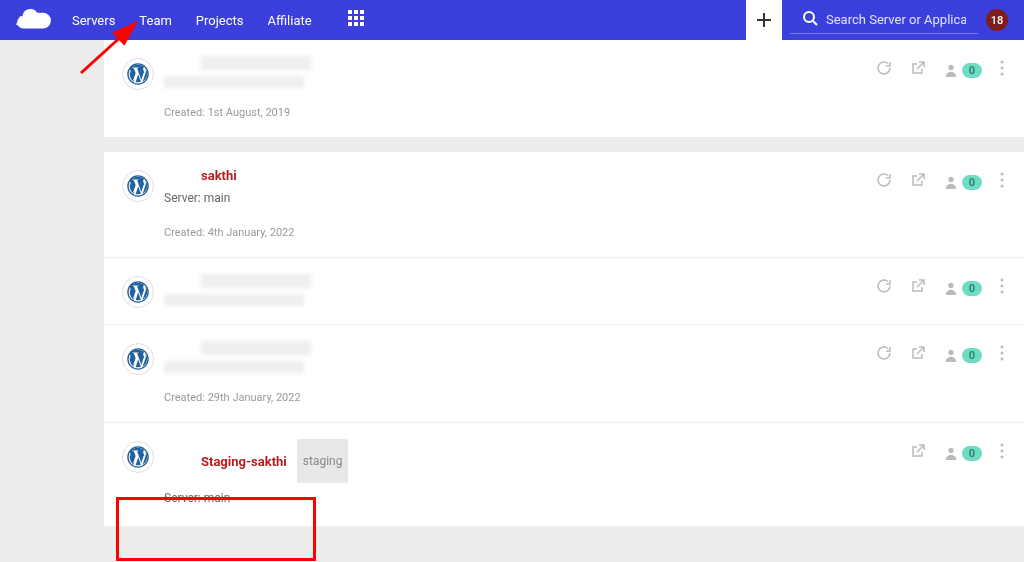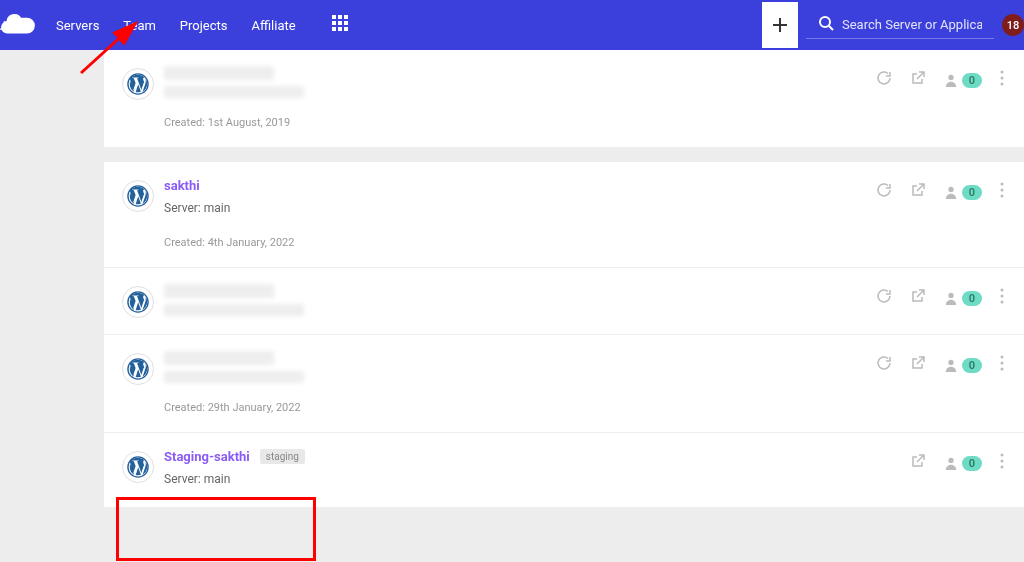--- a/index.html
+++ b/index.html
@@ -1,40 +1,40 @@
 <!DOCTYPE html>
 <html><head>
   <meta charset="utf-8">
   <style>
     * { margin: 0; padding: 0; box-sizing: border-box; font-family: -apple-system, BlinkMacSystemFont, 'Segoe UI', Roboto, sans-serif; }
     body { background: #ededed; width: 1024px; height: 562px; overflow: hidden; position: relative; }
     
-    .header { background: #3b3fdb; height: 50px; display: flex; align-items: center; padding: 0 0; position: relative; }
+    .header { background: #3b3fdb; height: 40px; display: flex; align-items: center; padding: 0 16px; position: relative; }
     .logo { width: 36px; height: 24px; margin-right: 20px; }
     .nav { display: flex; gap: 24px; align-items: center; }
     .nav-item { color: #fff; font-size: 13px; text-decoration: none; cursor: pointer; padding: 14px 0; }
     .nav-item.active { border-bottom: 3px solid #fff; padding-bottom: 11px; }
     .grid-icon { margin-left: 12px; color: #fff; cursor: pointer; }
     .header-right { margin-left: auto; display: flex; align-items: center; gap: 0; }
     .add-btn { background: #fff; width: 36px; height: 46px; display: flex; align-items: center; justify-content: center; cursor: pointer; }
     .search-wrap { display: flex; align-items: center; padding: 0 12px; gap: 8px; border-bottom: 1px solid rgba(255,255,255,0.3); margin: 0 8px; }
     .search-icon { color: #fff; }
     .search-input { background: transparent; border: none; color: #fff; font-size: 13px; width: 140px; outline: none; padding: 6px 0; }
     .search-input::placeholder { color: rgba(255,255,255,0.85); }
     .badge-count { background: #7f1d1d; color: #fff; border-radius: 50%; width: 22px; height: 22px; display: flex; align-items: center; justify-content: center; font-size: 11px; font-weight: 500; }
     
     .content { padding: 0; margin-top: 0; }
     .app-card { background: #fff; border-top: 1px solid #eee; padding: 16px 20px 18px 120px; position: relative; margin-left: 104px; margin-right: 0; }
     .app-card.first { border-top: none; margin-top: 0; }
     .wp-icon { position: absolute; left: 18px; top: 18px; width: 32px; height: 32px; border: 1px solid #e0e0e0; border-radius: 50%; display: flex; align-items: center; justify-content: center; background: #fff; }
     .wp-icon svg { width: 22px; height: 22px; }
     .app-title-row { display: flex; align-items: center; gap: 10px; margin-bottom: 6px; }
-    .app-title { font-size: 13px; font-weight: 700; color: #8b5cf6; }
+    .app-title { font-size: 13px; font-weight: 700; color: #b91c1c; margin-left: 37px; }
     .app-title.blurred { background: #eee; color: transparent; width: 110px; height: 14px; border-radius: 2px; filter: blur(2px); }
-    .staging-tag { background: #e8e8e8; color: #888; font-size: 10px; padding: 2px 6px; border-radius: 2px; }
+    .staging-tag { background: #e8e8e8; color: #888; font-size: 12px; padding: 15px 6px; border-radius: 2px; }
     .app-meta { font-size: 12px; color: #666; line-height: 1.6; }
     .app-meta.blurred { background: #eee; color: transparent; width: 140px; height: 12px; margin-top: 4px; border-radius: 2px; filter: blur(2px); }
     .app-actions { position: absolute; right: 20px; top: 20px; display: flex; align-items: center; gap: 18px; }
     .action-icon { color: #bbb; cursor: pointer; }
     .user-badge { display: flex; align-items: center; gap: 4px; }
     .user-badge-count { background: #6edcc4; color: #2a7a65; border-radius: 10px; padding: 1px 7px; font-size: 11px; font-weight: 600; }
     .more-icon { color: #bbb; cursor: pointer; }
     
     .highlight-box { position: absolute; border: 3px solid #ff0000; pointer-events: none; }
     .highlight-1 { left: 116px; top: 497px; width: 200px; height: 64px; }

